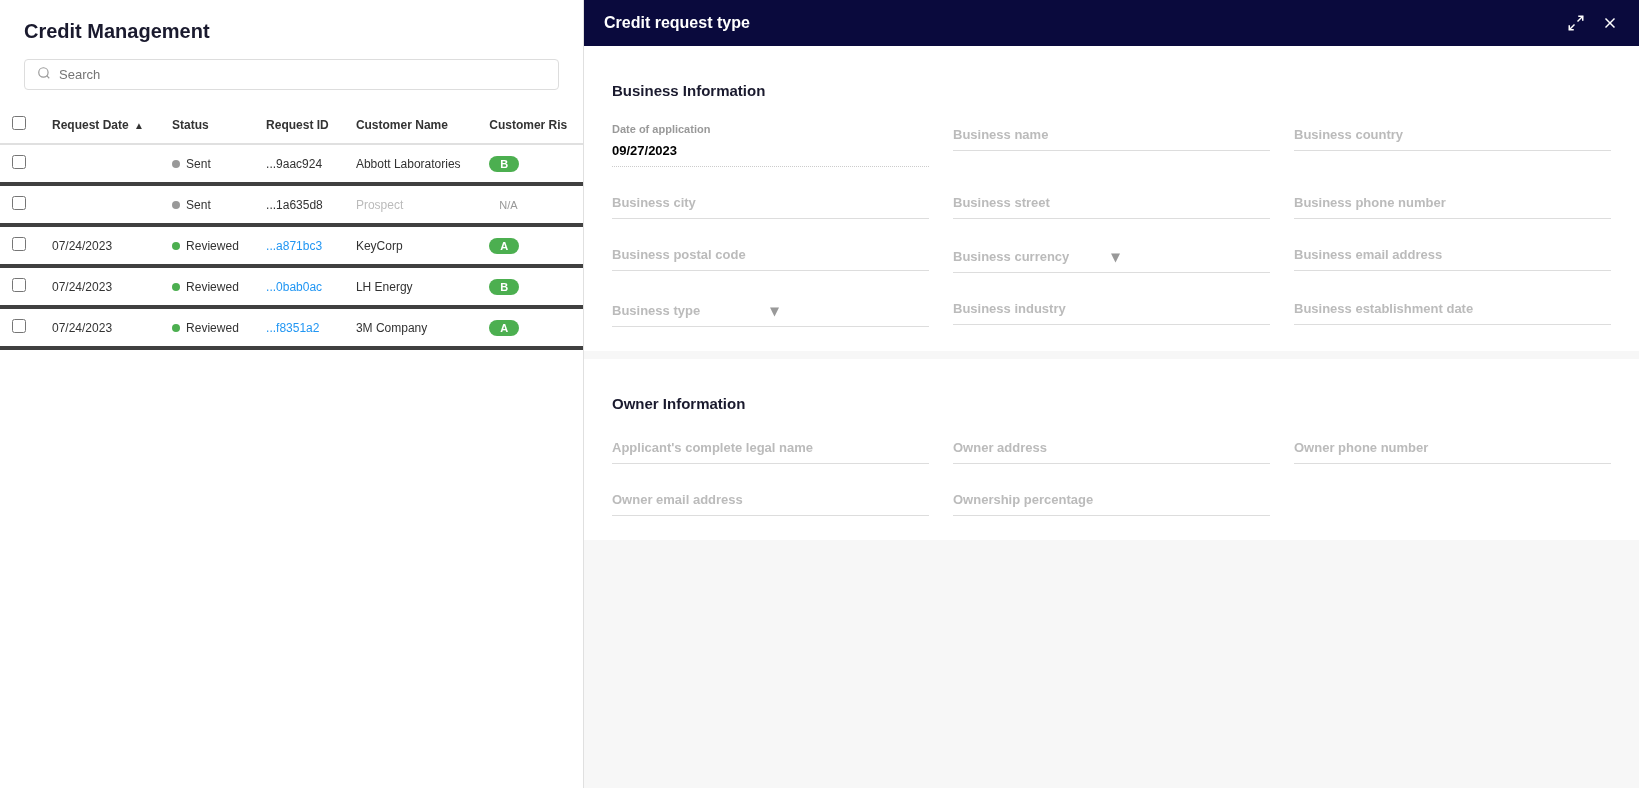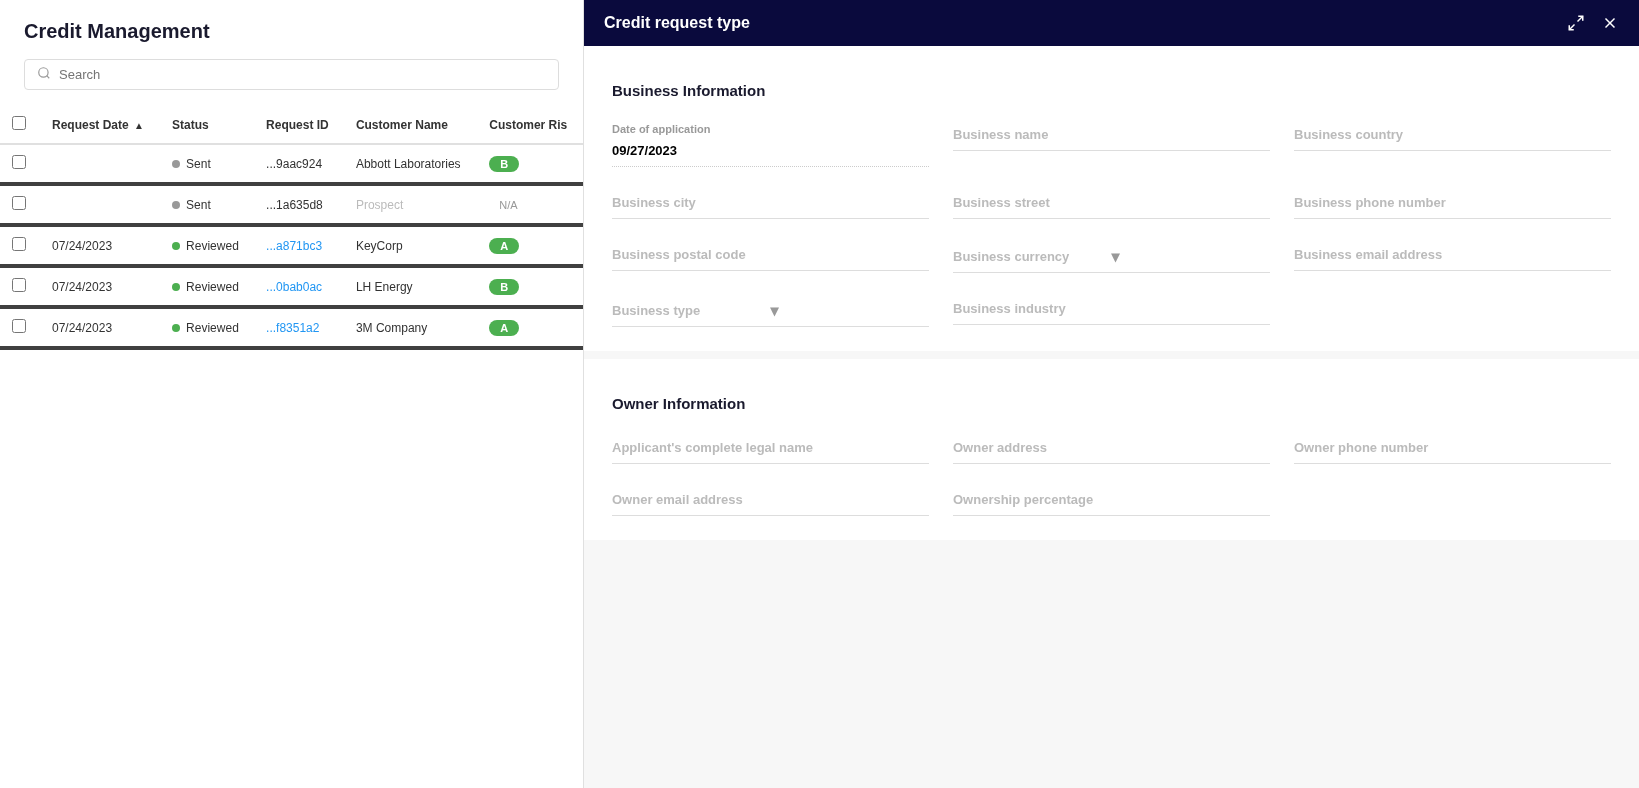--- a/index.html
+++ b/index.html
@@ -315,20 +315,23 @@
           <div class="field-with-arrow">
             <span>Business type</span>
             <span class="arrow">▾</span>
           </div>
         </div>
 
         <div class="form-field">
           <div class="field-placeholder">Business industry</div>
         </div>
 
+        <div class="form-field">
+          <div class="field-placeholder">Business establishment date</div>
+        </div>
 
       </div>
     </div>
 
     <div class="section">
       <div class="section-title">Owner Information</div>
       <div class="form-grid">
 
         <div class="form-field">
           <div class="field-placeholder">Applicant's complete legal name</div>

